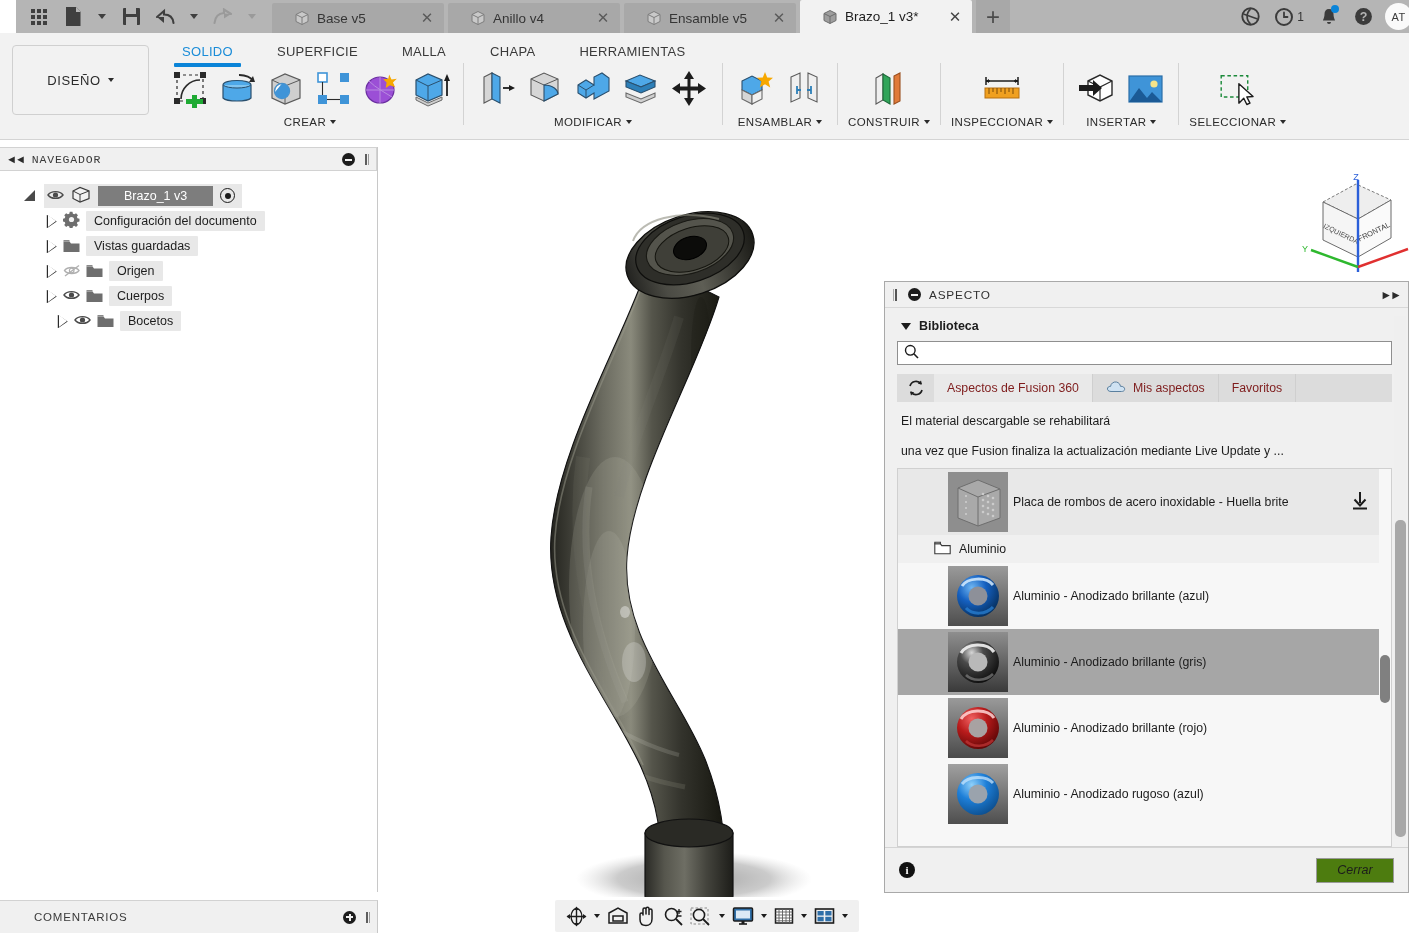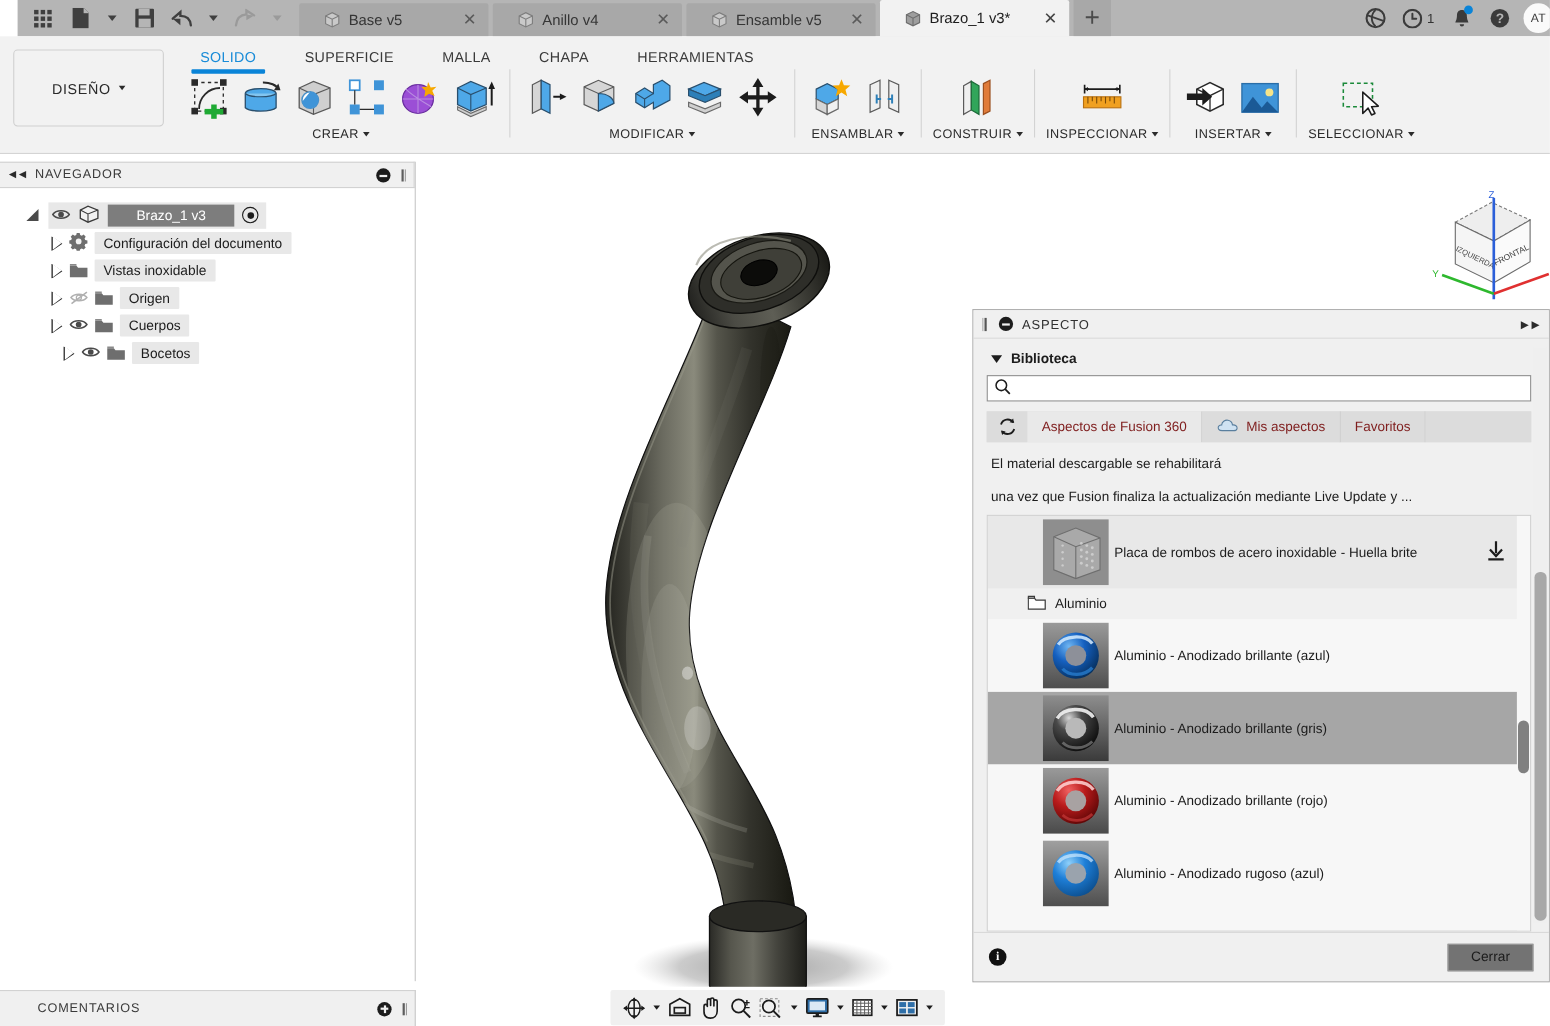--- a/index.html
+++ b/index.html
@@ -96,21 +96,21 @@
 
   
   .browser {
     position:absolute; left:0; top:147px; width:378px; height:745px;
     background:#fff; border-right:1px solid #c8c8c8;
   }
   .browser-head {
     height:24px; background:#f0f0f0; border:1px solid #d2d2d2; border-left:none;
     display:flex; align-items:center; padding:0 6px; gap:8px;
   }
-  .bh-title { font-size:11.5px; letter-spacing:.8px; color:#3a3a3a; }
+  .bh-title { font-size:11.5px; letter-spacing:.8px; color:#3a3a3a;font-family:Liberation Mono, monospace; }
   .bh-right { margin-left:auto; display:flex; align-items:center; gap:7px; }
   .minus-circle { width:13px;height:13px;border-radius:50%;background:#1c1c1c;position:relative; }
   .minus-circle::after{content:"";position:absolute;left:3px;top:6px;width:7px;height:2px;background:#f0f0f0;}
   .plus-circle { width:13px;height:13px;border-radius:50%;background:#1c1c1c;position:relative; }
   .plus-circle::after{content:"";position:absolute;left:3px;top:5.5px;width:7px;height:2px;background:#f0f0f0;}
   .plus-circle::before{content:"";position:absolute;left:5.5px;top:3px;width:2px;height:7px;background:#f0f0f0;}
   .grip { width:8px; height:13px; display:flex; align-items:center; justify-content:center; }
   .grip i { width:2px;height:11px;background:#5d5d5d; display:block; margin:0 1px;}
   .grip b { width:1px;height:11px;background:#9a9a9a; display:block; }
 
@@ -232,23 +232,23 @@
 
   .asp-foot {
     height:45px; background:#f0f0f0; border-top:1px solid #d4d4d4;
     display:flex; align-items:center; padding:0 14px;
   }
   .info-i {
     width:16px;height:16px;border-radius:50%;background:#111;color:#fff;font-size:11px;font-weight:bold;
     display:flex;align-items:center;justify-content:center; font-family:"Liberation Serif",serif;
   }
   .btn-cerrar {
-    margin-left:auto; min-width:78px; height:25px; background:#737373; border:1px solid #9a9a9a;
+    margin-left:auto; min-width:78px; height:25px; background:#4d7c0f; border:1px solid #9a9a9a;
     font-size:12.5px; color:#1c1c1c; font-family:"Liberation Sans",sans-serif;
-    display:flex;align-items:center;justify-content:center;
+    display:flex;align-items:center;justify-content:center;font-style:italic;
   }
   .grip-v { width:7px;height:14px;display:flex;align-items:center;gap:1px;}
   .grip-v i{width:2px;height:12px;background:#555;display:block;}
   .grip-v b{width:1px;height:12px;background:#aaa;display:block;}
 </style>
 </head>
 <body>
 
 <div id="app">
 
@@ -672,21 +672,21 @@
           <svg width="11" height="13" viewBox="0 0 11 13">
               <path d="M1.5 1 L9.5 6.5 L1.5 12 Z" fill="none" stroke="#2a2a2a" stroke-width="1.4"></path>
             </svg>
         </span>
         <span class="folder">
           <svg width="17" height="14" viewBox="0 0 17 14">
               <path d="M0.5 2.5 h6 l1.5 2 h8.5 v8.5 h-16 Z" fill="#6e6e6e"></path>
               <path d="M0.5 1 h6 v1.5 h-6 Z" fill="#8a8a8a"></path>
             </svg>
         </span>
-        <span class="chip">Vistas inoxidable</span>
+        <span class="chip">Vistas guardadas</span>
       </div>
 
       <div class="tnode" style="padding-left:46px;">
         <span class="tri-collapsed">
           <svg width="11" height="13" viewBox="0 0 11 13">
               <path d="M1.5 1 L9.5 6.5 L1.5 12 Z" fill="none" stroke="#2a2a2a" stroke-width="1.4"></path>
             </svg>
         </span>
         <span class="eye">
           <svg width="18" height="13" viewBox="0 0 18 13">

